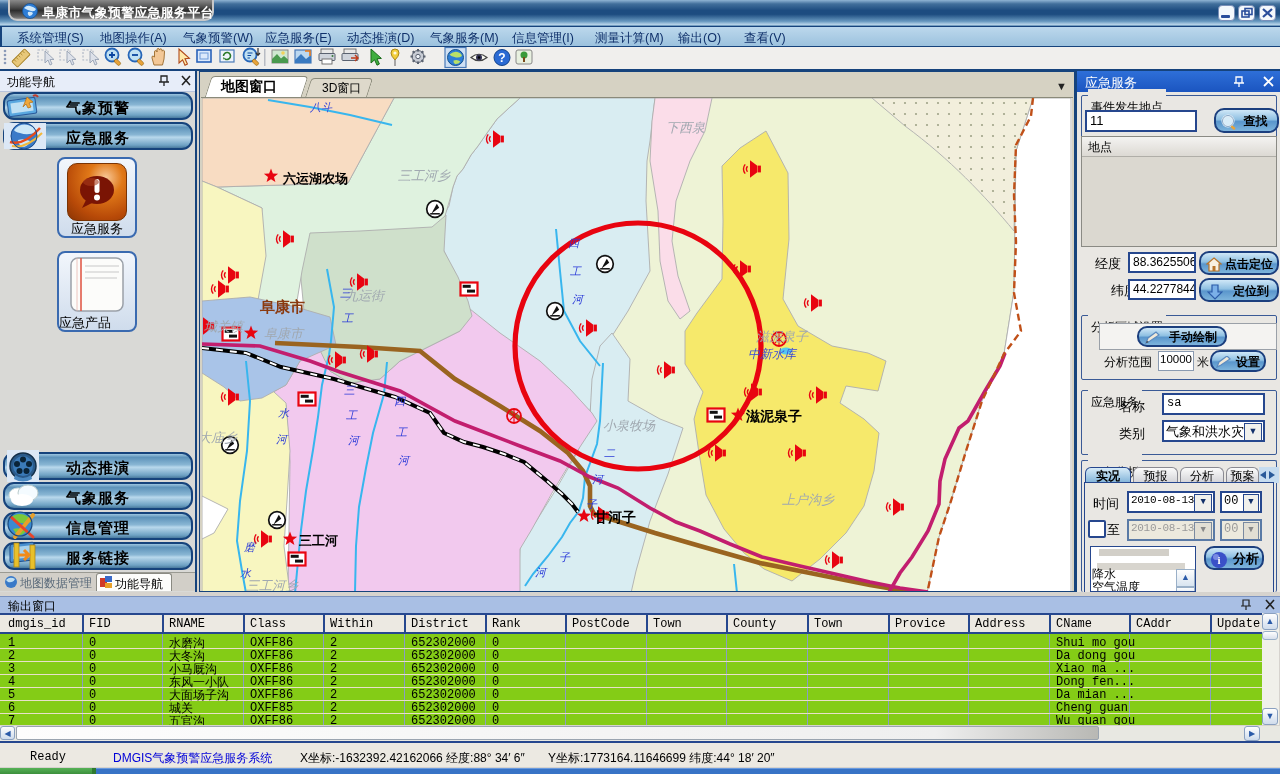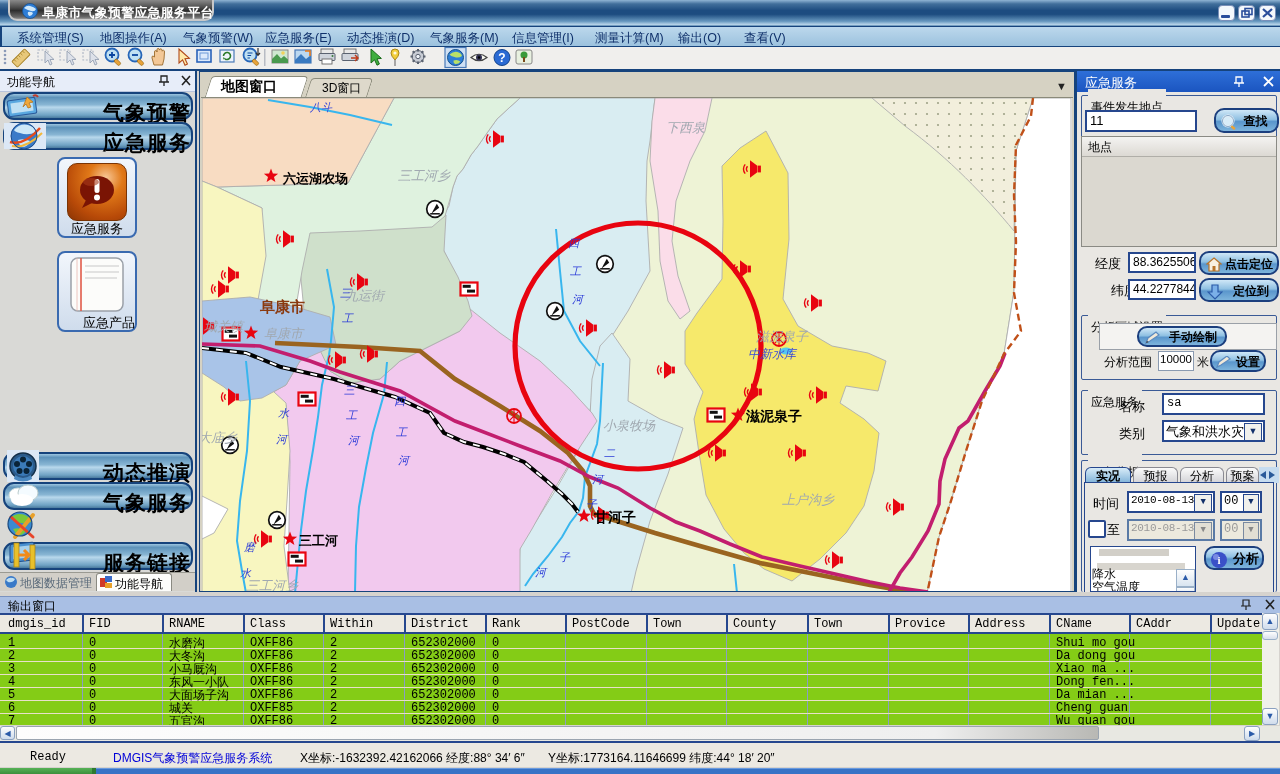--- a/index.html
+++ b/index.html
@@ -1,20 +1,20 @@
 <!DOCTYPE html>
 <html><head><meta charset="utf-8">
 <style>
 html,body{margin:0;padding:0}
 body{width:1280px;height:774px;position:relative;overflow:hidden;
  font-family:"Liberation Sans",sans-serif;background:#d6d3ce}
 .a{position:absolute}
 .nav{background:linear-gradient(#9dc6e0 0%,#5e93ba 14%,#89b6d4 45%,#b9d8ec 55%,#6fa2c4 88%,#497a9e 100%);
  border:2px solid #16437c;border-radius:11px;box-sizing:border-box}
-.nav b{display:block;text-align:right;font-size:21px;color:#000;letter-spacing:1px}
+.nav b{display:block;text-align:center;font-size:15px;color:#000;letter-spacing:1px}
 .gbtn{background:linear-gradient(#cfe7f7 0%,#8fc0e2 45%,#5a96cc 55%,#7db4dc 100%);
  border:2px solid #1c3f7e;border-radius:10px;box-sizing:border-box;text-align:center;
  font-size:12px;font-weight:bold;color:#000}
 .inp{background:#fff;border:2px solid #26478e;box-sizing:border-box;font-size:12px;
  font-family:"Liberation Sans",sans-serif;padding:1px 3px;overflow:hidden;white-space:nowrap}
 .grp{border:1px solid #3a5a96;border-radius:2px;box-sizing:border-box}
 .grplab{position:absolute;top:-7px;left:6px;background:#e9e7e3;padding:10px 3px;font-size:12px;color:#000}
 .cmb{background:#fff;border:2px solid #26478e;box-sizing:border-box;font-size:13px;padding:1px 2px;white-space:nowrap;overflow:hidden}
 .cmbd{background:#ece9dd;color:#999;border-color:#5a7aa6}
 </style></head><body>
@@ -228,28 +228,31 @@
  </div>
  <div class="a" style="left:57px;top:180px;width:80px;height:81px;border:2px solid #3a6ab0;border-radius:8px;background:linear-gradient(#f2f6fc,#cfdcEC);box-sizing:border-box">
    <svg class="a" style="left:8px;top:3px" width="60" height="58" viewBox="0 0 60 58">
      <rect x="4" y="2" width="52" height="53" rx="7" fill="#fcfcfa" stroke="#9aa0a8" stroke-width="1.5"></rect>
      <path d="M14,2 V55" stroke="#e05a4a" stroke-width="1.6"></path>
      <path d="M10,2 V55" stroke="#e8b8b0" stroke-width="0.8"></path>
      <g stroke="#c8c8c8" stroke-width="1">
           <path d="M18,10 H52 M18,16 H52 M18,22 H50"></path>
         </g>
    </svg>
-   <div class="a" style="left:0;top:61px;width:76px;text-align:right;font-size:13px;color:#000">应急产品</div>
+   <div class="a" style="left:0;top:61px;width:76px;text-align:left;font-size:13px;color:#000">应急产品</div>
  </div>
 
  <div class="nav a" style="left:3px;top:381px;width:190px;height:28px">
       <b style="margin-top:5px">动态推演</b>
     </div>
  <div class="nav a" style="left:3px;top:411px;width:190px;height:28px">
       <b style="margin-top:5px">气象服务</b>
+    </div>
+ <div class="nav a" style="left:3px;top:441px;width:190px;height:28px">
+      <b style="margin-top:5px">信息管理</b>
     </div>
  <div class="nav a" style="left:3px;top:471px;width:190px;height:28px">
       <b style="margin-top:5px">服务链接</b>
     </div>
  <div class="a" style="left:7px;top:379px;width:32px;height:32px;background:#dce8f6"></div>
  <svg class="a" style="left:7px;top:378px" width="34" height="34" viewBox="0 0 34 34">
    <circle cx="16" cy="17" r="13" fill="#2a5a8a" stroke="#14304a" stroke-width="1.5"></circle>
    <circle cx="16" cy="17" r="10" fill="#3a7ab8"></circle>
    <g fill="#0a2438">
         <circle cx="16" cy="10.5" r="3"></circle>

